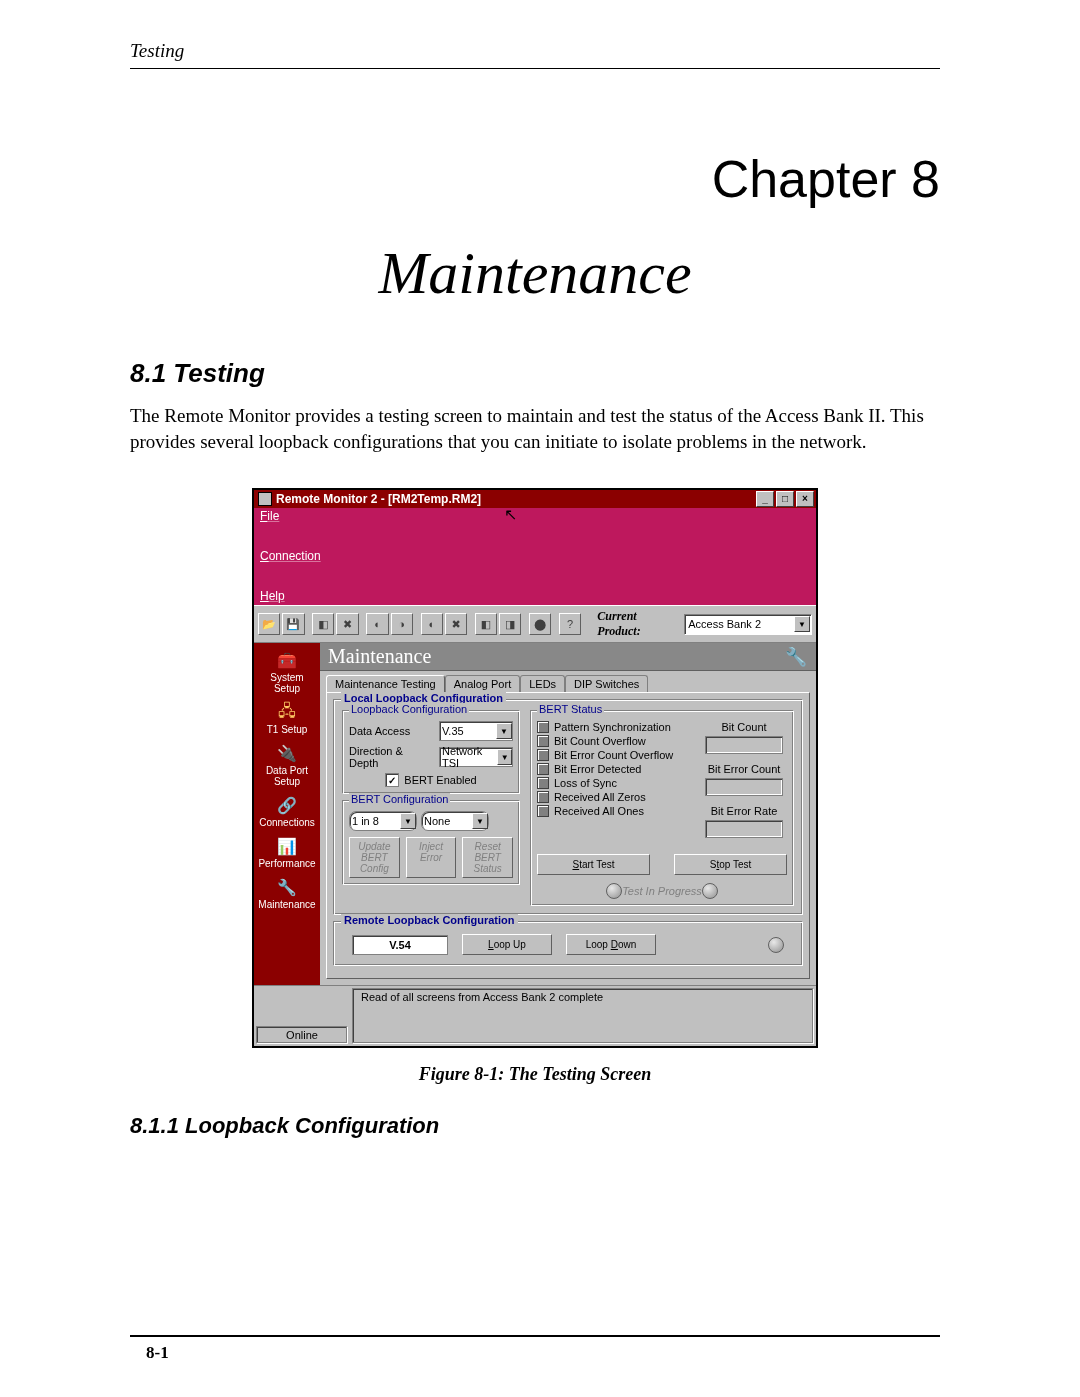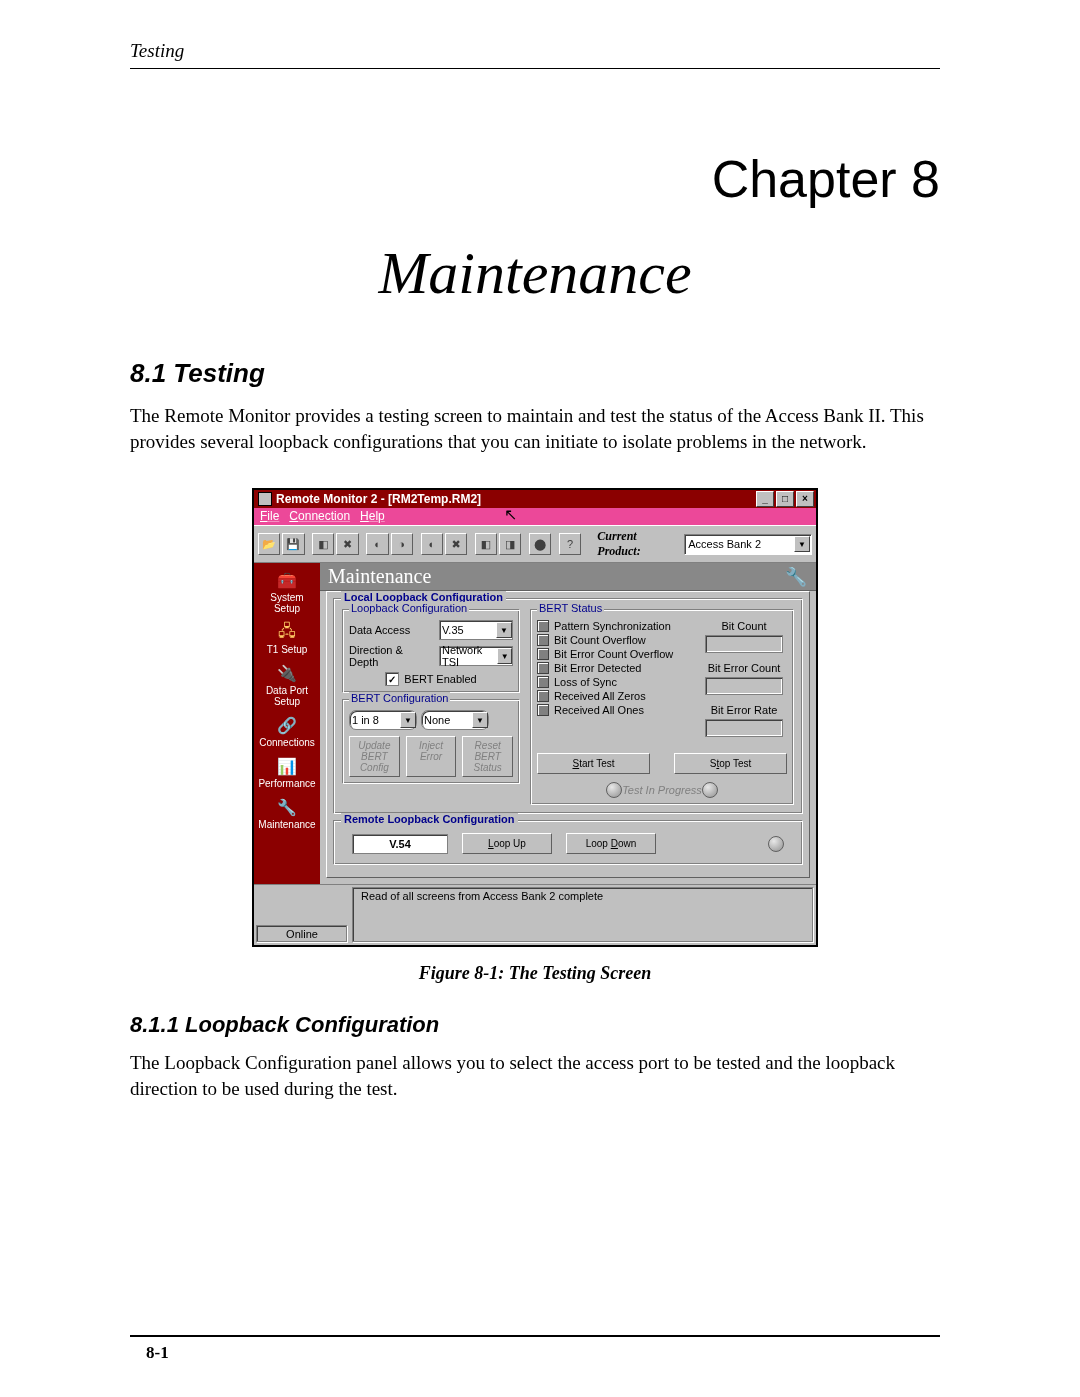--- a/index.html
+++ b/index.html
@@ -118,27 +118,28 @@
     border-bottom-color: #404040;
     margin-left: 2px;
     display: flex; align-items: center; justify-content: center;
     font-family: Arial;
     font-weight: bold;
     font-size: 10px;
     color: #000;
     line-height: 1;
   }
   .menubar {
-    background: #ec4899;
+    background: #be185d;
     color: #fff;
     padding: 1px 6px 2px 6px;
     display: flex;
-    gap: 10px;
+    gap: 26px;
     font-size: 12px;
     position: relative;
+    flex-direction: column;
   }
   .menubar .menu-item { text-decoration: underline; text-decoration-color: rgba(255,255,255,0.4); text-underline-offset: 1px;}
   .menubar .menu-item::first-letter { text-decoration: underline; }
   .cursor {
     position: absolute;
     left: 250px; top: -3px;
     font-size: 16px;
     color: #000;
     pointer-events: none;
   }
@@ -498,20 +499,26 @@
             <span class="side-label">Maintenance</span>
           </div>
         </div>
 
         <div class="main-area">
           <div class="page-title-bar">
             <span>Maintenance</span>
             <span class="wrench">🔧</span>
           </div>
 
+          <div class="tabs">
+            <div class="tab active">Maintenance Testing</div>
+            <div class="tab">Analog Port</div>
+            <div class="tab">LEDs</div>
+            <div class="tab">DIP Switches</div>
+          </div>
 
           <div class="tab-panel">
 
             <div class="group">
               <span class="group-title">Local Loopback Configuration</span>
 
               <div class="llc-body">
 
                 <div class="llc-left">
                   <div class="inner-group">
@@ -635,17 +642,16 @@
         <span class="status-cell left">Online</span>
         <span class="status-cell right">Read of all screens from Access Bank 2 complete</span>
       </div>
 
     </div>
   </div>
 
   <div class="figure-caption">Figure 8-1: The Testing Screen</div>
 
   <div class="subsection-head">8.1.1  Loopback Configuration</div>
-  <div class="body-text">The Loopback Configuration panel allows you to select the access port to be tested and the loopback direction to be used during the test.</div>
 
   <div class="bottom-rule"></div>
   <div class="page-number">8-1</div>
 </div>
 
 </body></html>

